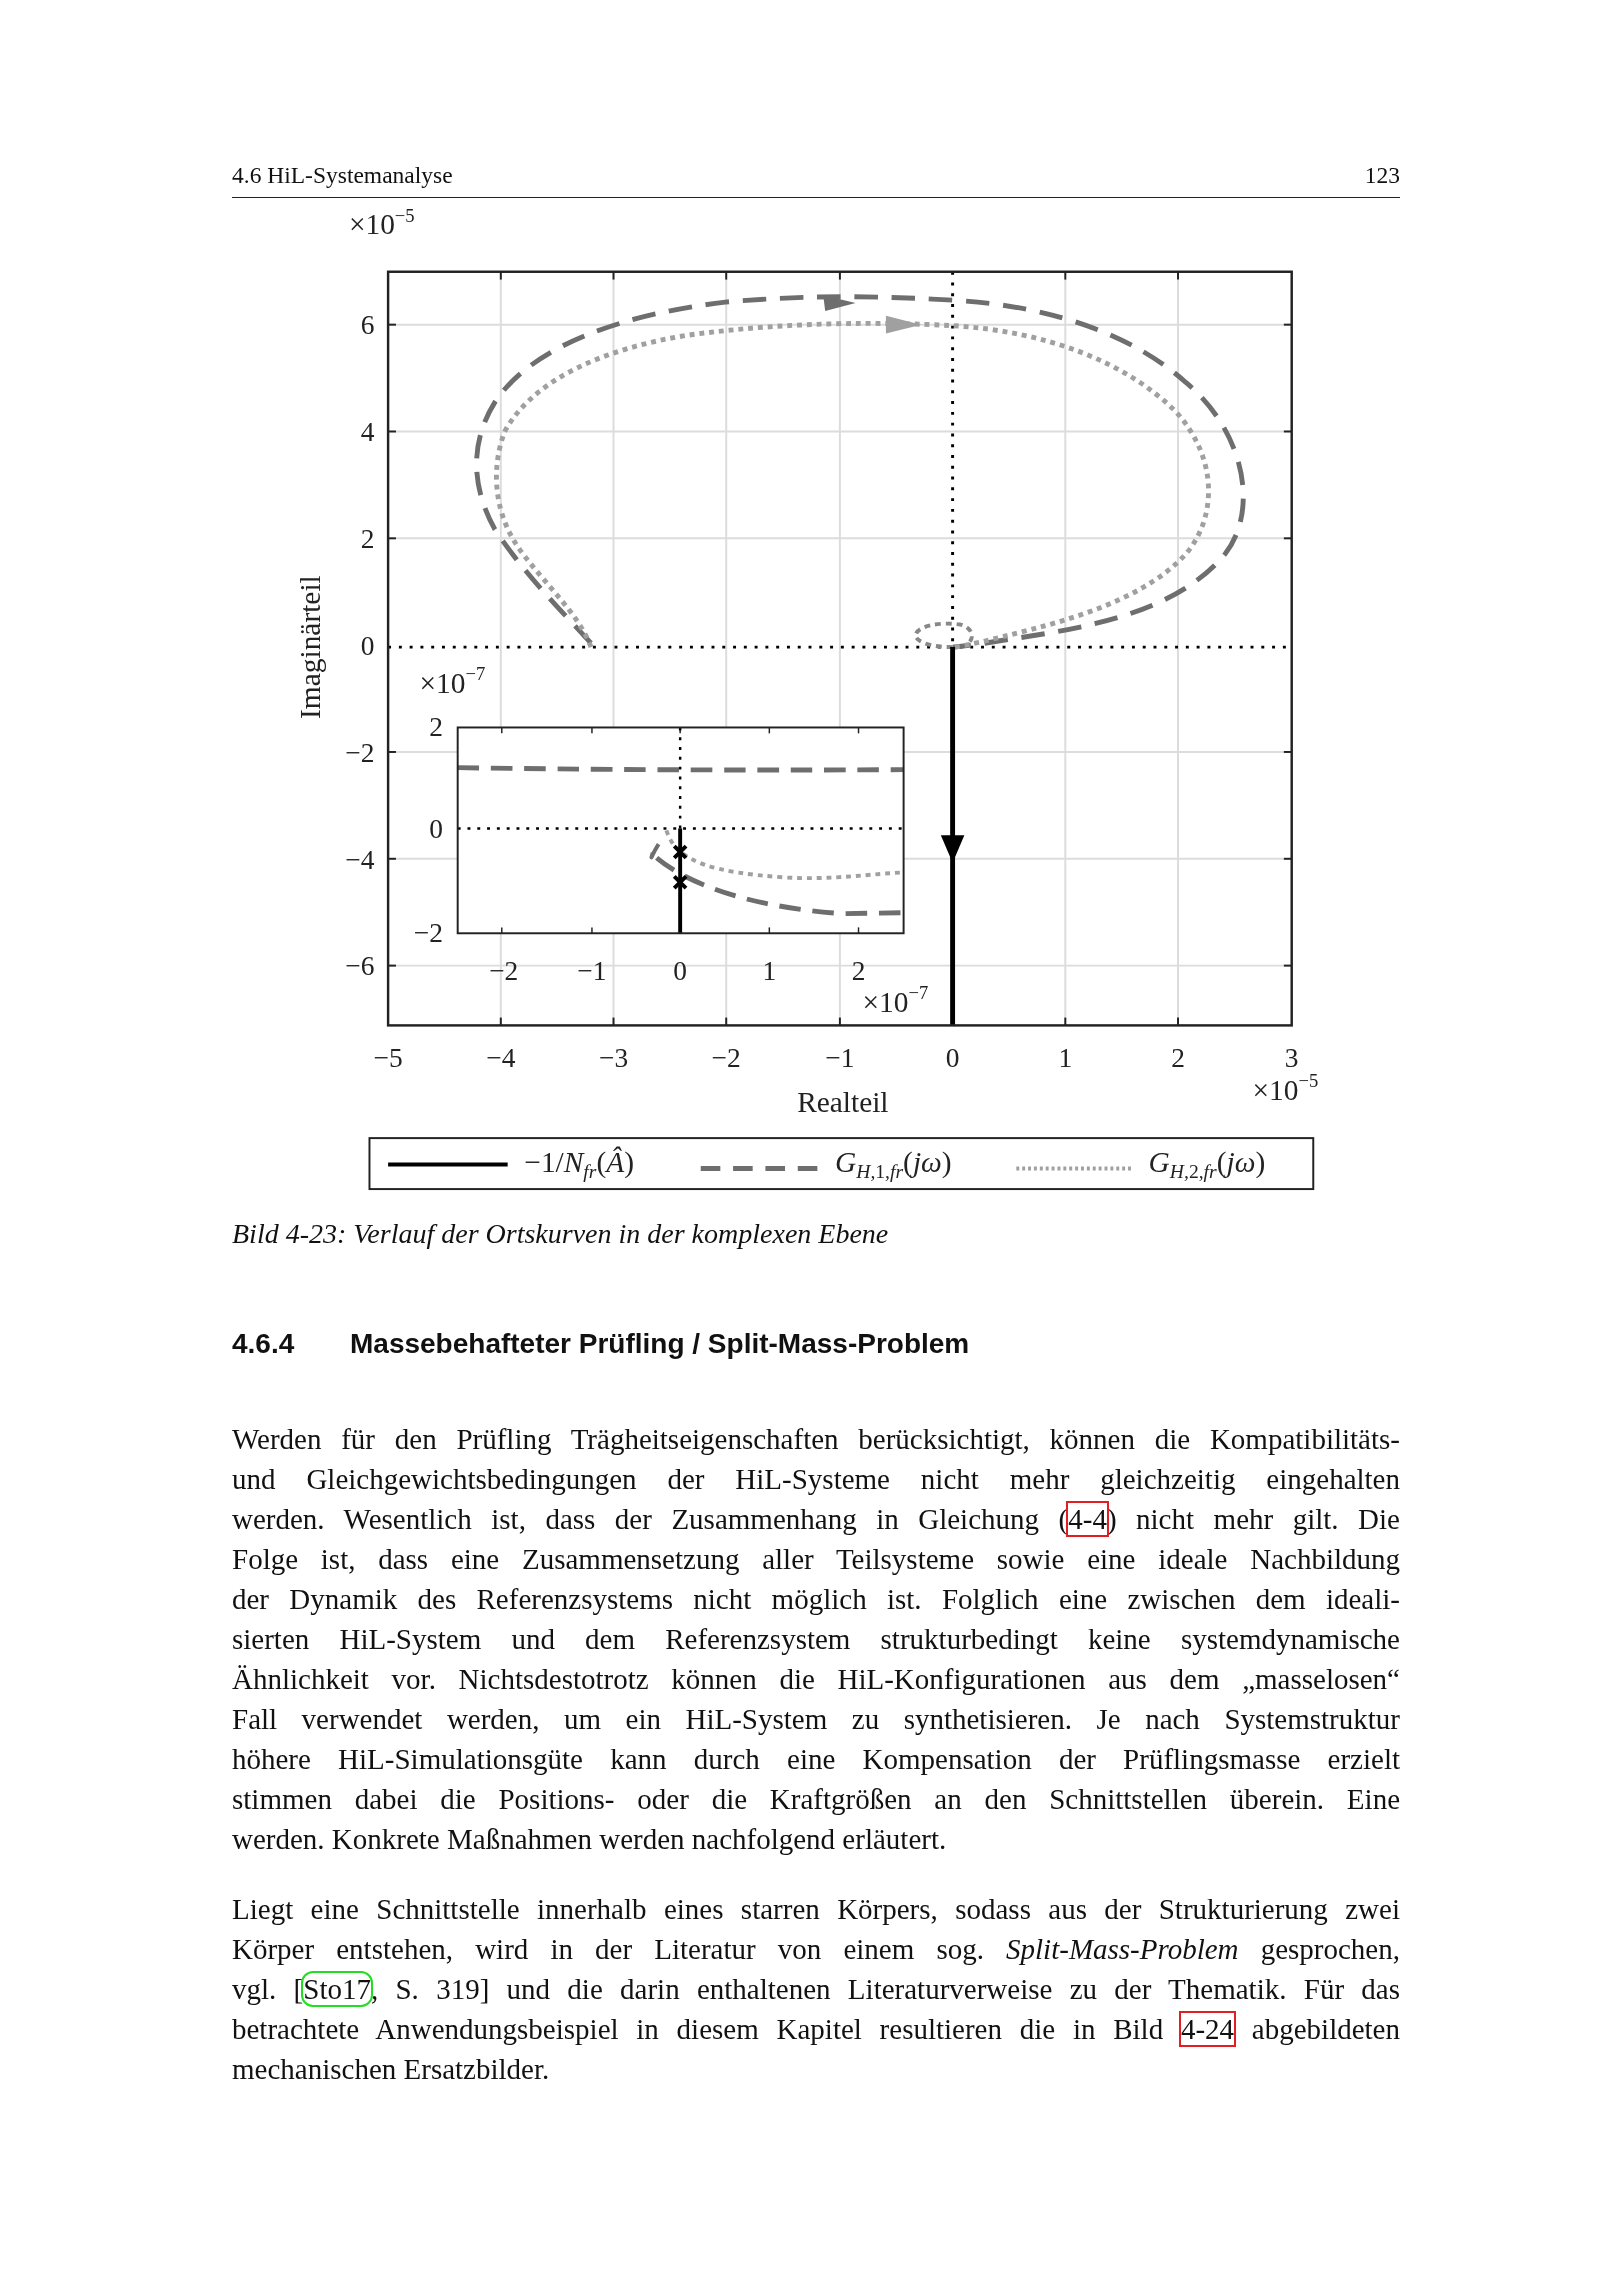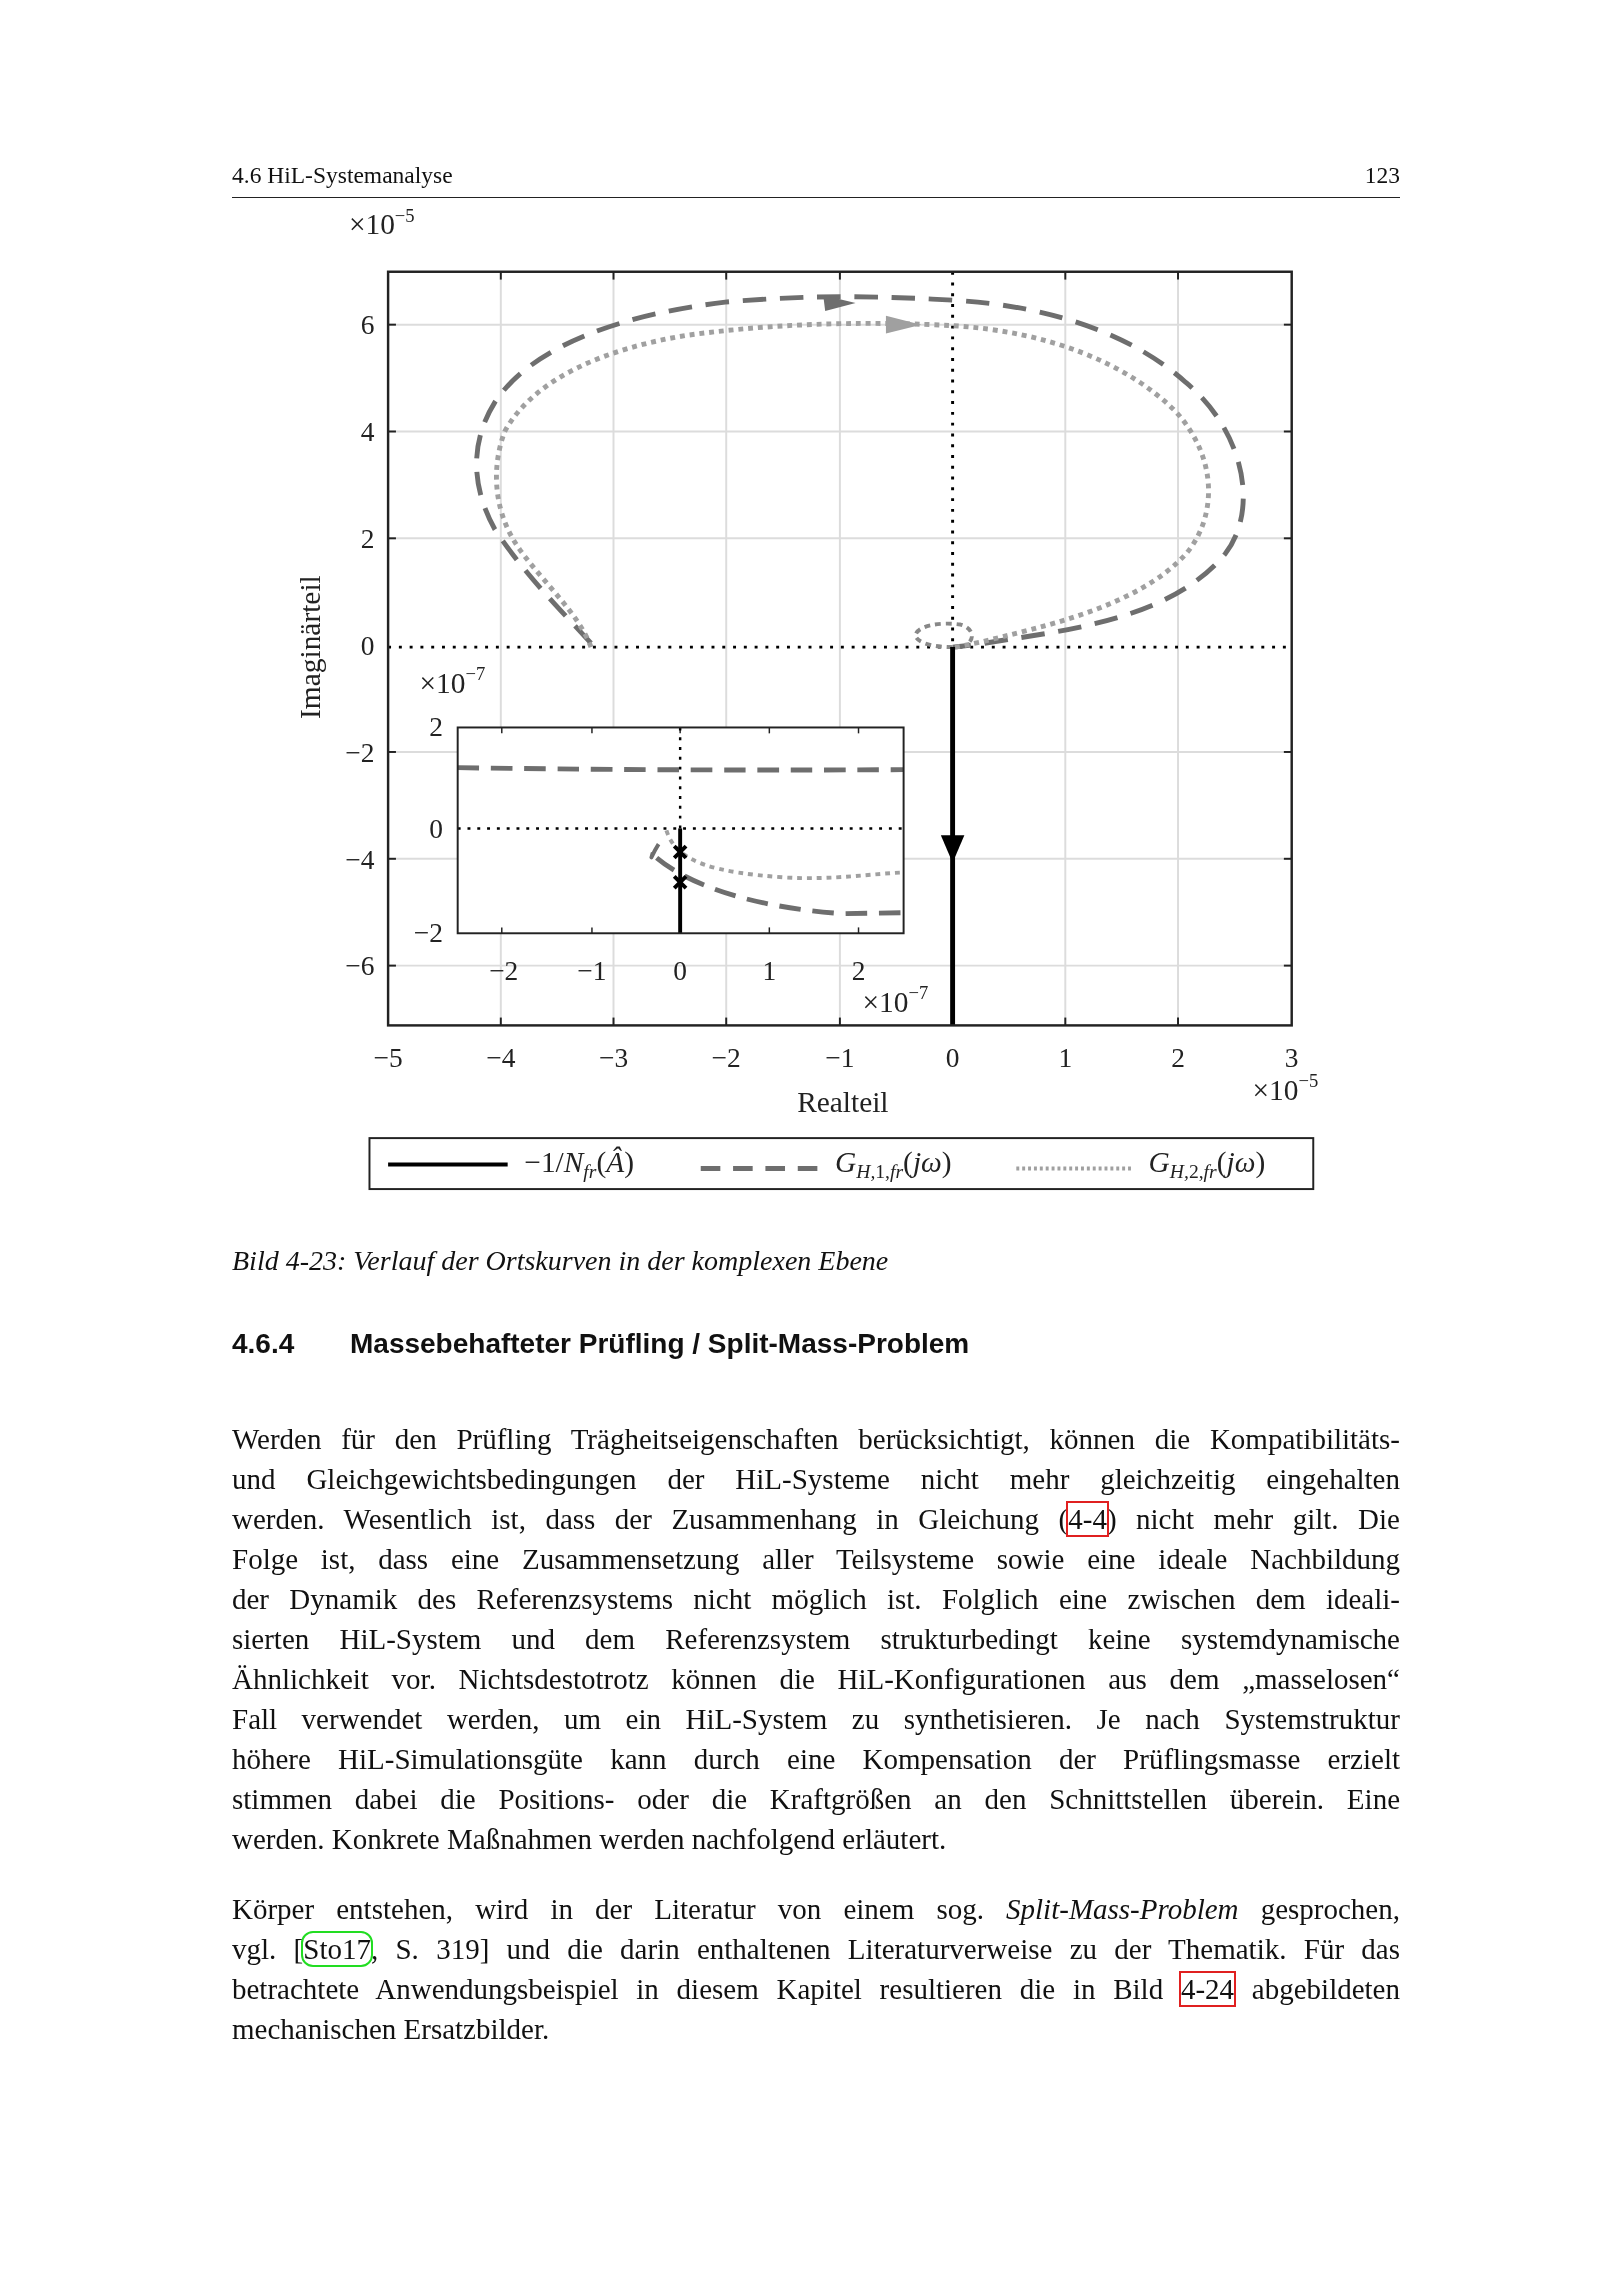--- a/index.html
+++ b/index.html
@@ -2,21 +2,21 @@
 <html><head>
 <meta charset="utf-8">
 <style>
   html, body { margin:0; padding:0; background:#ffffff; }
   body { width:1621px; height:2293px; position:relative; font-family:"Liberation Serif","DejaVu Serif",serif; color:#111; }
   .running-head { position:absolute; left:232px; top:112px; width:1168px; height:37px; border-bottom:1.5px solid #222; font-size:23.5px;margin-top:48px; }
   .running-head .left { position:absolute; left:0; top:2px; }
   .running-head .right { position:absolute; right:0; top:2px;text-align:center; }
   .figure { position:absolute; left:0; top:0; width:1621px; height:1206px; }
   .figure svg { position:absolute; left:0; top:0; }
-  .caption { position:absolute; left:232px; top:1218px; font-size:28px; font-style:italic;margin-top:27px; }
+  .caption { position:absolute; left:232px; top:1218px; font-size:28px; font-style:italic; }
   .section-heading { position:absolute; left:232px; top:1328px; font-family:"Liberation Sans","DejaVu Sans",sans-serif; font-weight:bold; font-size:28px; }
   .section-heading .num { display:inline-block; width:118px; }
   .body-text { position:absolute; left:232px; width:1168px; font-size:29px; line-height:40px; text-align:justify; }
   .p1 { top:1419px; }
   .p2 { top:1889px; }
   .ref-red { outline:2px solid #e02020; outline-offset:0; }
   .ref-green { outline:2px solid #22dd22; outline-offset:0;border-radius:10px; }
   .line { display:block; text-align:justify; text-align-last:justify; white-space:nowrap; }
   .line.last { text-align-last:left; }
 </style>
@@ -187,18 +187,19 @@
   <span class="line">der Dynamik des Referenzsystems nicht möglich ist. Folglich eine zwischen dem ideali-</span>
   <span class="line">sierten HiL-System und dem Referenzsystem strukturbedingt keine systemdynamische</span>
   <span class="line">Ähnlichkeit vor. Nichtsdestotrotz können die HiL-Konfigurationen aus dem „masselosen“</span>
   <span class="line">Fall verwendet werden, um ein HiL-System zu synthetisieren. Je nach Systemstruktur</span>
   <span class="line">höhere HiL-Simulationsgüte kann durch eine Kompensation der Prüflingsmasse erzielt</span>
   <span class="line">stimmen dabei die Positions- oder die Kraftgrößen an den Schnittstellen überein. Eine</span>
   <span class="line last">werden. Konkrete Maßnahmen werden nachfolgend erläutert.</span>
 </div>
 
 <div class="body-text p2">
+  <span class="line">Liegt eine Schnittstelle innerhalb eines starren Körpers, sodass aus der Strukturierung zwei</span>
   <span class="line"><span>Körper entstehen, wird in der Literatur von einem sog. </span><i>Split-Mass-Problem</i><span> gesprochen,</span></span>
   <span class="line"><span>vgl. [</span><span class="ref-green">Sto17</span><span>, S. 319] und die darin enthaltenen Literaturverweise zu der Thematik. Für das</span></span>
   <span class="line"><span>betrachtete Anwendungsbeispiel in diesem Kapitel resultieren die in Bild </span><span class="ref-red">4-24</span><span> abgebildeten</span></span>
   <span class="line last">mechanischen Ersatzbilder.</span>
 </div>
 
 
 </body></html>

